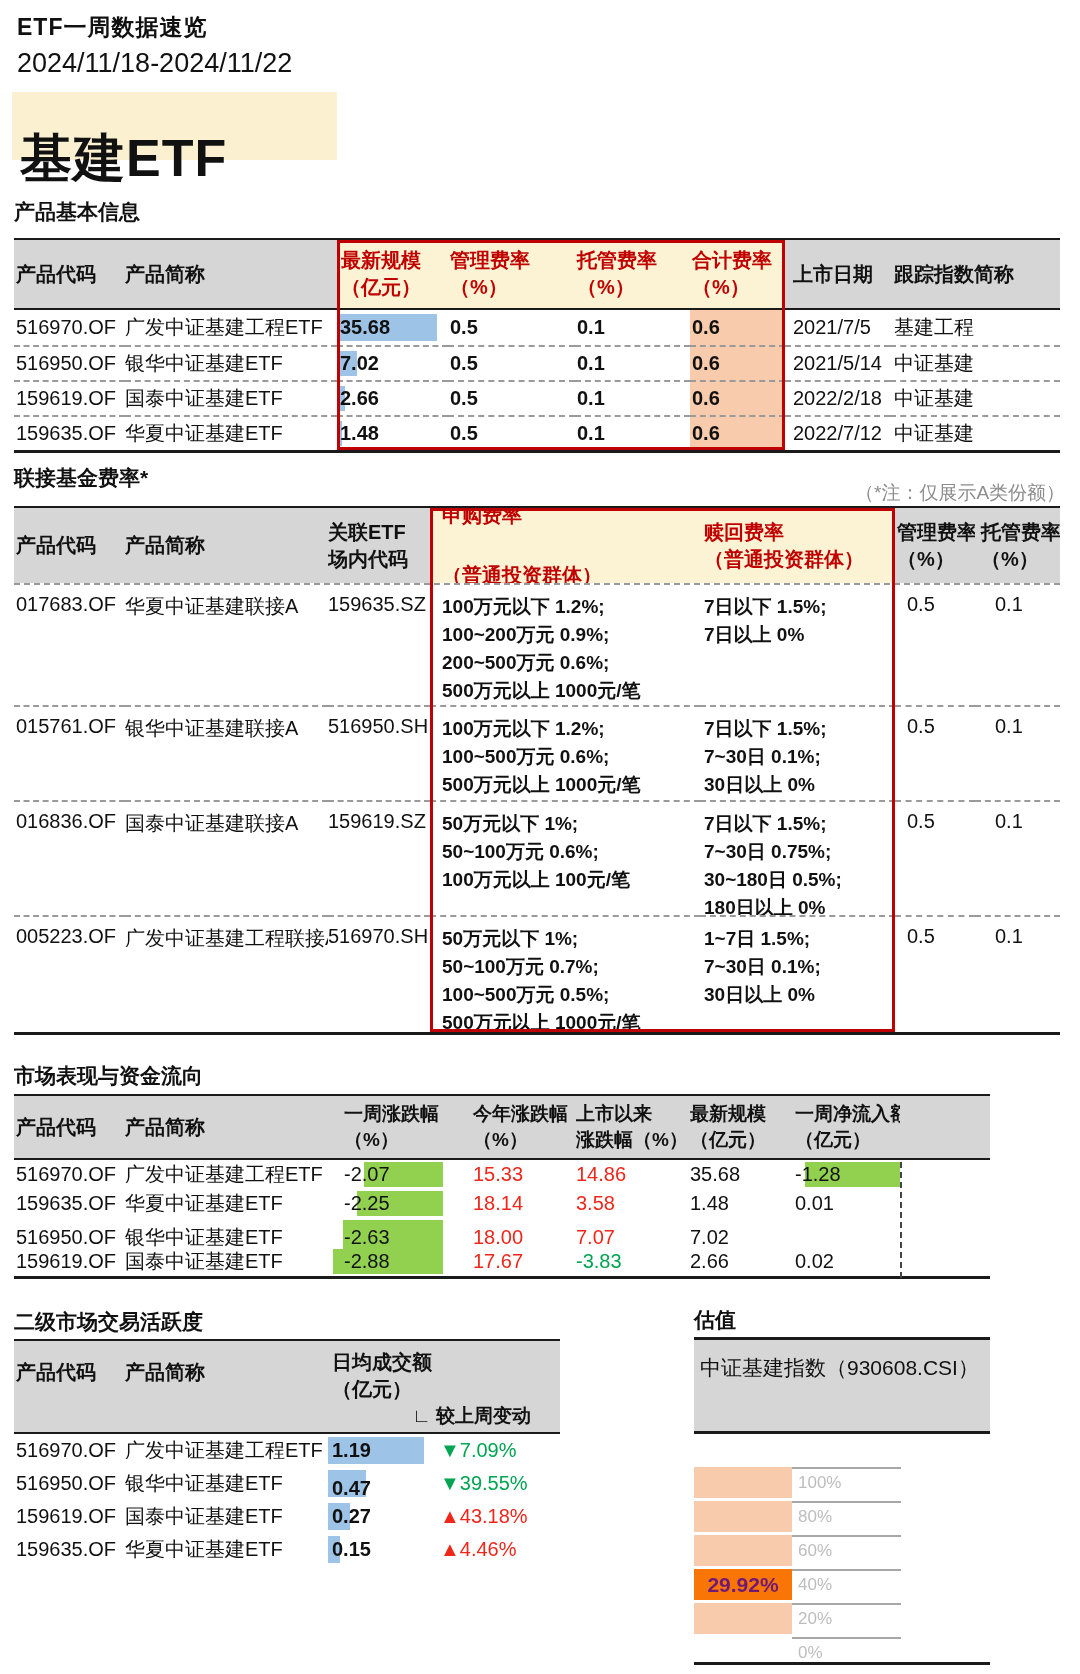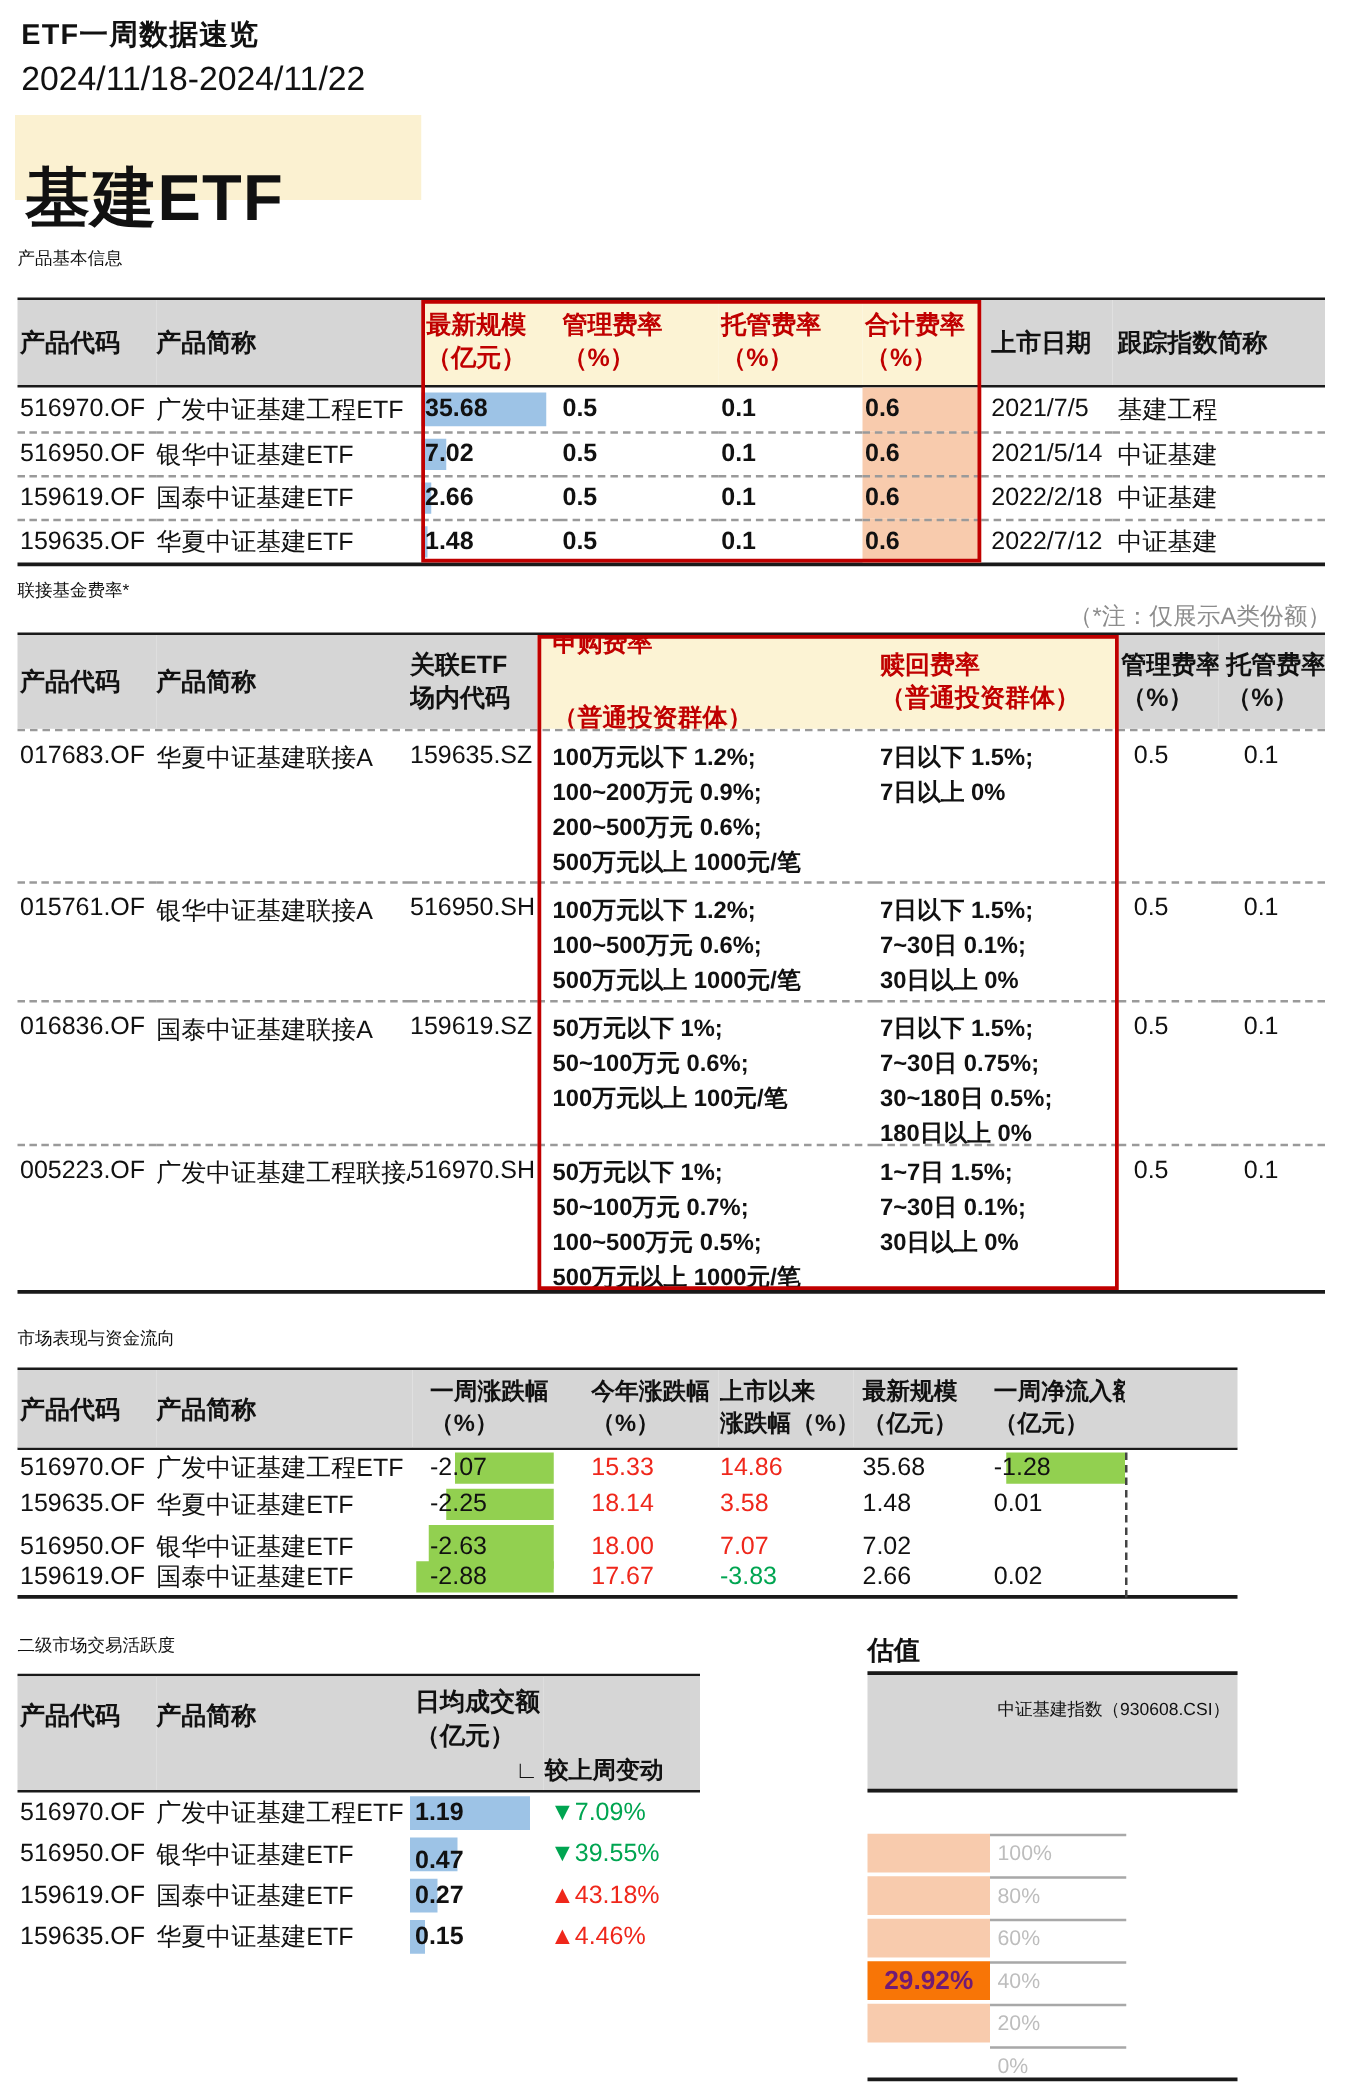--- a/index.html
+++ b/index.html
@@ -5,21 +5,21 @@
   html,body{margin:0;padding:0;background:#ffffff;}
   body{font-family:"Liberation Sans","DejaVu Sans",sans-serif;color:#111;}
   .page{position:relative;width:1080px;height:1674px;background:#fff;overflow:hidden;}
 
   
   .app-title{position:absolute;left:17px;top:12px;font-size:23px;font-weight:700;letter-spacing:1px;}
   .date-range{position:absolute;left:17px;top:48px;font-size:27px;font-weight:400;}
   .main-title-bg{position:absolute;left:12px;top:92px;width:325px;height:68px;background:#FBF1D1;}
   .main-title{position:absolute;left:20px;top:96px;font-size:52px;font-weight:700;letter-spacing:1px;margin-top:28px;}
 
-  .sec-title{position:absolute;font-size:14px;font-weight:400;text-align:right;}
+  .sec-title{position:absolute;font-size:21px;font-weight:700;text-align:right;}
   .note{position:absolute;font-size:19px;color:#8C8C8C;}
 
   
   .tbl{position:absolute;left:14px;border-top:2px solid #1a1a1a;border-bottom:3px solid #1a1a1a;box-sizing:content-box;}
   .grid{display:grid;}
   .hrow{box-sizing:border-box;}
   .cell{box-sizing:border-box;font-size:20px;overflow:hidden;white-space:nowrap;}
   .vcent{display:flex;align-items:center;}
   .h2l{display:flex;flex-direction:column;justify-content:center;font-weight:700;font-size:20px;line-height:27px;}
   .h1l{display:flex;align-items:center;font-weight:700;font-size:20px;}
@@ -61,21 +61,21 @@
   .t4{top:1339px;width:546px;border-bottom:none;}
   .t4 .grid{grid-template-columns:111px 203px 107px 125px;}
   .t4-head{height:93px;position:relative;}
   .t4-row{height:33px;}
   .chg-label{position:absolute;left:398px;top:62px;font-weight:700;font-size:19px;white-space:nowrap;}
 
   
   .val{position:absolute;left:694px;top:1306px;width:296px;}
   .val-title{font-size:21px;font-weight:700;height:31px;}
   .val-box{box-sizing:border-box;height:97px;background:#D6D6D6;border-top:3px solid #1a1a1a;border-bottom:3px solid #1a1a1a;padding:12px 6px 0 6px;}
-  .val-box div{font-size:14px;line-height:31px;white-space:nowrap;text-align:right;}
+  .val-box div{font-size:21px;line-height:31px;white-space:nowrap;}
   .val-chart{position:relative;height:240px;}
   .band{position:absolute;left:0;width:98px;height:31px;background:#F8CBAD;}
   .band.hot{background:#F87506;display:flex;align-items:center;justify-content:center;font-size:21px;font-weight:700;color:#701a75;}
   .gline{position:absolute;left:98px;width:109px;height:2px;background:#A8A8A8;}
   .gtick{position:absolute;left:104px;font-size:17px;color:#BDBDBD;}
   .val-bottom{position:absolute;left:0;top:356px;width:296px;height:3px;background:#1a1a1a;}
 </style>
 </head>
 <body>
 

